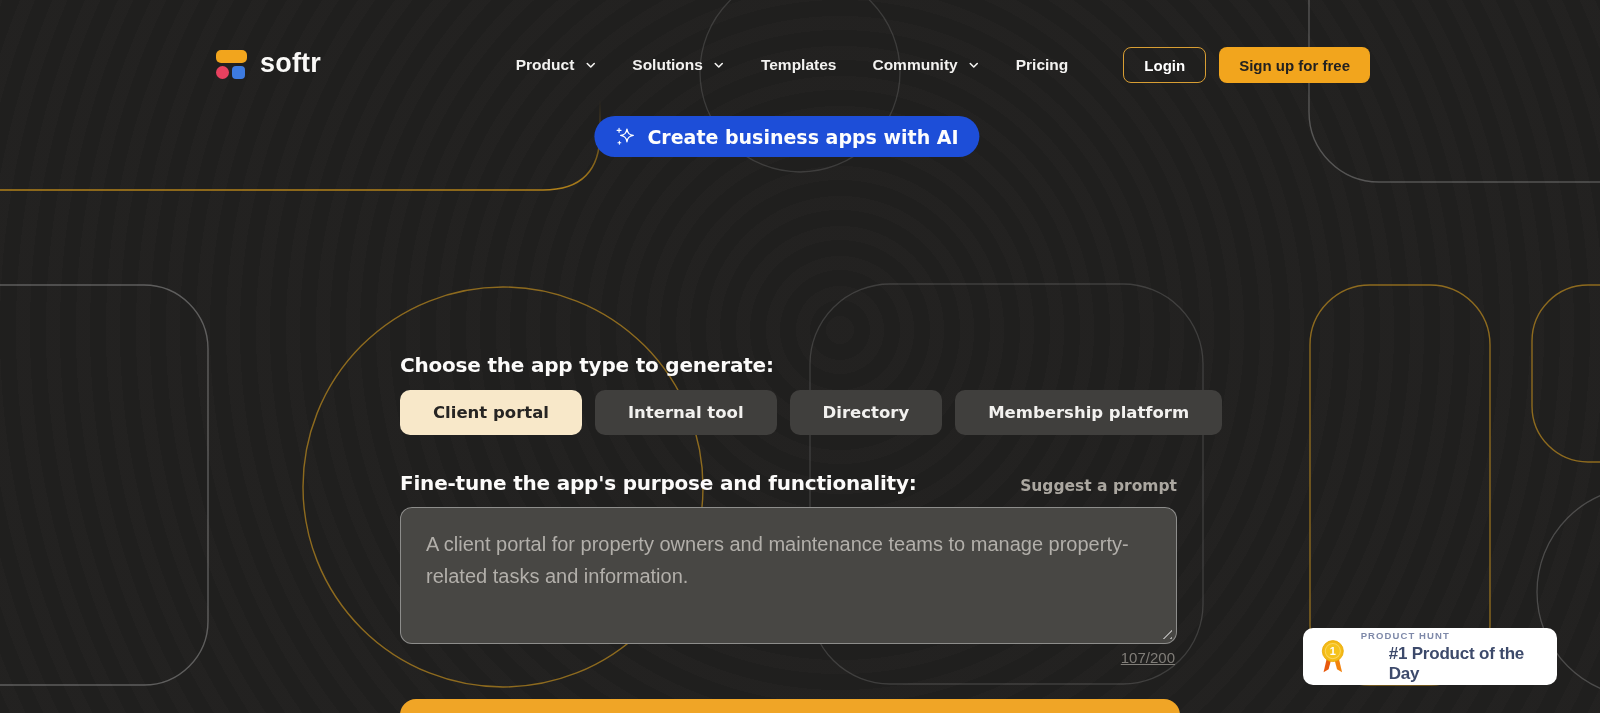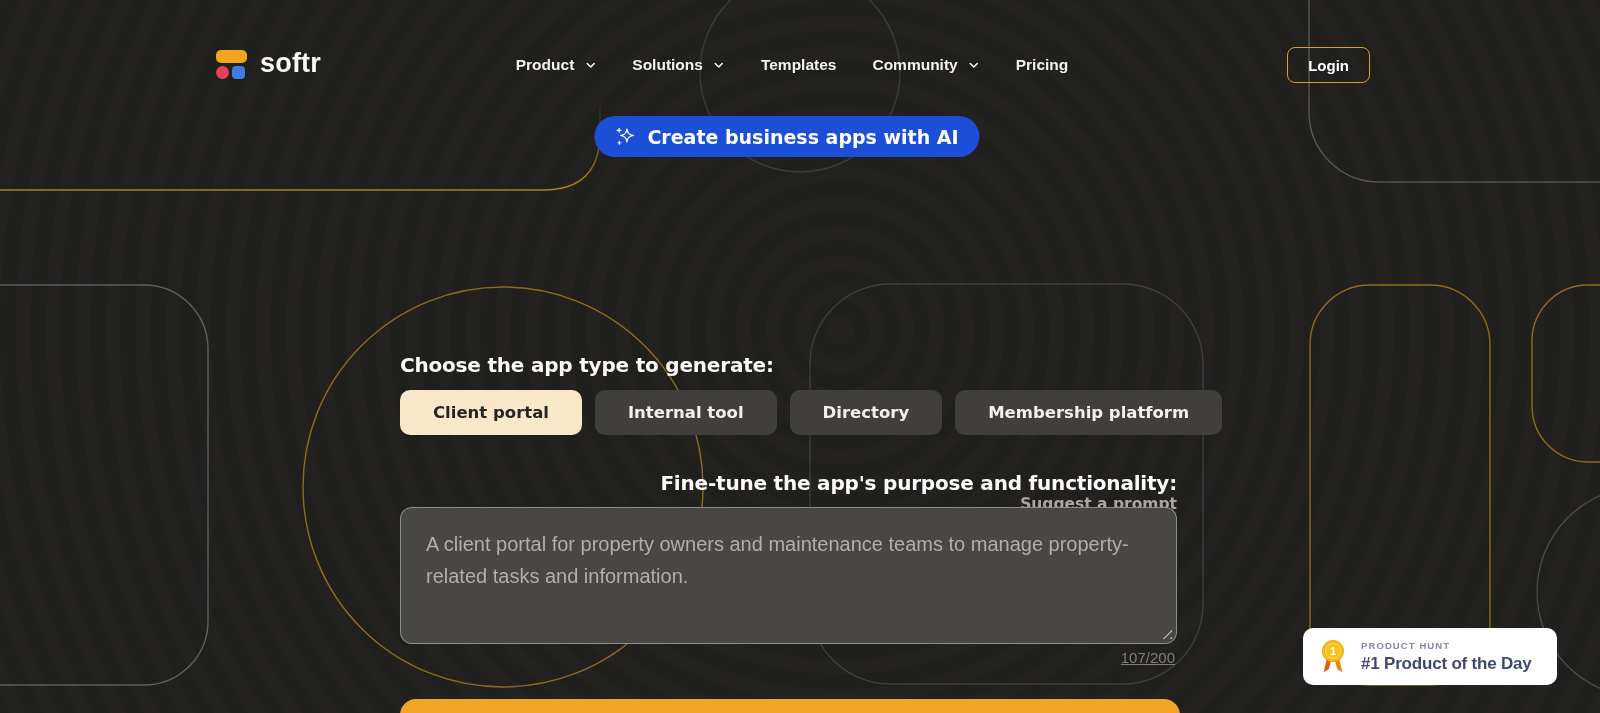--- a/index.html
+++ b/index.html
@@ -31,40 +31,40 @@
   
   .form{position:absolute;left:400px;top:353px;width:777px;height:360px;z-index:2;}
   .form-label{color:#FCFBFA;font:700 20px "DejaVu Sans",sans-serif;letter-spacing:-.2px;white-space:nowrap;}
   .choose-label{position:absolute;top:0;left:0;}
   .pills{position:absolute;top:37px;left:0;display:flex;gap:13px;}
   .pill{display:flex;align-items:center;height:45px;padding:0 33px;border-radius:10px;
         background:#403F3D;color:#F2F1EF;font:700 16.5px "DejaVu Sans",sans-serif;
         cursor:pointer;white-space:nowrap;}
   .pill.selected{background:#F8E8C9;color:#272523;}
   .finetune-row{position:absolute;top:118px;left:0;right:0;display:flex;
-        justify-content:space-between;align-items:flex-end;flex-direction:column;}
+        justify-content:space-between;align-items:flex-end;}
   .suggest{color:#ABA7A0;font:600 15.5px "DejaVu Sans",sans-serif;cursor:pointer;text-decoration:none;}
   .prompt-wrap{position:absolute;top:154px;left:0;width:777px;height:137px;}
   .prompt-wrap textarea{width:100%;height:100%;box-sizing:border-box;background:#484744;
         border:1px solid rgba(255,255,255,.38);border-radius:12px;padding:20px 25px;
         color:#B2AFAA;font:400 20px "Liberation Sans",sans-serif;line-height:1.62;
         resize:none;outline:none;display:block;}
   .grip{position:absolute;right:5px;bottom:5px;width:11px;height:11px;cursor:nwse-resize;
         background:repeating-linear-gradient(135deg,rgba(255,255,255,.5) 0 1.5px,transparent 1.5px 4.5px);
         clip-path:polygon(100% 0,100% 100%,0 100%);}
   .count{position:absolute;top:296px;right:2px;color:#807D78;font:400 15px "Liberation Sans",sans-serif;text-decoration:underline;}
   .cta{position:absolute;top:346px;left:0;width:780px;height:30px;border-radius:16px 16px 0 0;
         background:#F0A526;border:none;cursor:pointer;}
   
   .ph{position:absolute;left:1303px;top:628px;width:254px;height:57px;background:#FFFFFF;z-index:4;
       border-radius:10px;display:flex;align-items:center;gap:11px;padding-left:13px;
       box-sizing:border-box;text-decoration:none;cursor:pointer;}
   .ph-texts{display:flex;flex-direction:column;}
   .ph-brand{color:#7E89A9;font:700 9.5px "Liberation Sans",sans-serif;letter-spacing:1.1px;margin-bottom:3px;}
-  .ph-award{color:#3D4A6B;font:700 17px "Liberation Sans",sans-serif;letter-spacing:-.2px;}
+  .ph-award{color:#3D4A6B;font:700 17px "Liberation Sans",sans-serif;letter-spacing:-.2px;margin-left:28px;}
 </style>
 </head>
 <body>
 
 <div class="canvas">
 
   <svg class="decor" width="1600" height="713" viewBox="0 0 1600 713">
     <defs>
       <linearGradient id="goldFade" gradientUnits="userSpaceOnUse" x1="0" y1="190" x2="0" y2="100">
         <stop offset="0" stop-color="#B08019"></stop>
@@ -112,20 +112,21 @@
           <svg width="12" height="12" viewBox="0 0 12 12">
             <path d="M2.5 4.5 L6 8 L9.5 4.5" fill="none" stroke="#F3F2F0" stroke-width="1.6" stroke-linecap="round" stroke-linejoin="round"></path>
           </svg>
         </a>
         <a class="nav-item">
           <span>Pricing</span>
         </a>
       </nav>
     <div class="nav-actions">
       <button class="btn-login">Login</button>
+      <button class="btn-signup">Sign up for free</button>
     </div>
   </header>
 
   <div class="ai-badge">
     <svg width="21" height="21" viewBox="0 0 20 20">
       <path d="M11 3 C11.6 7 13 8.4 17 9 C13 9.6 11.6 11 11 15 C10.4 11 9 9.6 5 9 C9 8.4 10.4 7 11 3 Z" fill="none" stroke="#FFFFFF" stroke-width="1.3" stroke-linejoin="round"></path>
       <path d="M3.5 2.2 V6 M1.6 4.1 H5.4" stroke="#FFFFFF" stroke-width="1.1" stroke-linecap="round"></path>
       <path d="M3.8 14.6 V17.4 M2.4 16 H5.2" stroke="#FFFFFF" stroke-width="1" stroke-linecap="round"></path>
     </svg>
     <span>Create business apps with AI</span>

